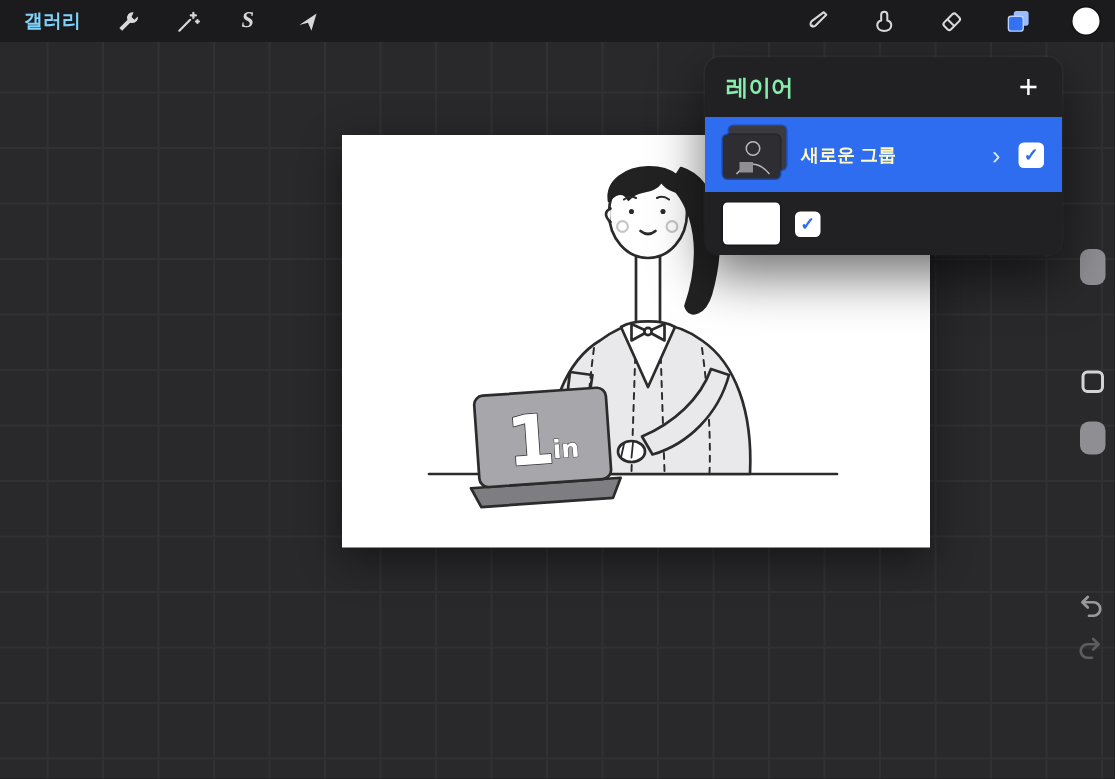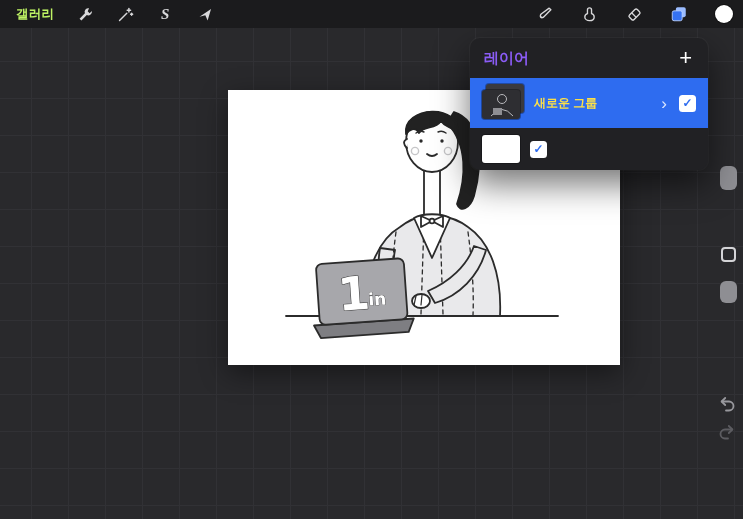--- a/index.html
+++ b/index.html
@@ -20,21 +20,21 @@
     background-position:-6px -4px;
   }
   
   .topbar {
     position:absolute; top:0; left:0; right:0; height:28px;
     background:#1b1b1d; display:flex; align-items:center;
     z-index:30;
   }
   .topbar-left { display:flex; align-items:center; gap:22px; padding-left:16px; }
   .topbar-right { margin-left:auto; display:flex; align-items:center; gap:27px; padding-right:10px; }
-  .gallery-label { font-size:12.5px; font-weight:700; color:#bef264; letter-spacing:.2px; cursor:default; }
+  .gallery-label { font-size:12.5px; font-weight:700; color:#7dd3fc; letter-spacing:.2px; cursor:default; }
   .tb-btn { display:flex; align-items:center; justify-content:center; width:18px; height:18px; cursor:pointer; }
   .tb-btn svg { display:block; }
   .sel-letter {
     font-family:"Liberation Serif", serif; font-style:italic;
     font-size:15px; color:#d8d8da; font-weight:600; line-height:1;
   }
   .color-swatch {
     width:18px; height:18px; border-radius:50%;
     background:#ffffff; box-shadow:0 0 0 1px rgba(0,0,0,.35);
   }
@@ -42,42 +42,42 @@
   .layers-panel {
     position:absolute; left:470px; top:38px; width:238px;
     background:#212124; border-radius:10px; overflow:hidden;
     box-shadow:0 14px 34px rgba(0,0,0,.55), 0 0 0 1px rgba(255,255,255,.04);
     z-index:20;
   }
   .panel-header {
     height:40px; display:flex; align-items:center; justify-content:space-between;
     padding:0 14px;
   }
-  .panel-title { font-size:15px; font-weight:700; color:#8b5cf6; }
+  .panel-title { font-size:15px; font-weight:700; color:#86efac; }
   .add-btn { font-size:22px; font-weight:300; color:#ffffff; line-height:1; cursor:pointer; padding:0 2px; }
   .layer-row {
     display:flex; align-items:center; gap:10px; padding:0 12px; cursor:pointer;
   }
   .layer-row.selected { height:50px; background:#2e6cf0; }
   .layer-row.plain { height:42px; background:transparent; }
   .thumb-group { position:relative; width:42px; height:32px; flex:0 0 auto; }
   .thumb-back {
     position:absolute; left:4px; top:-3px; width:38px; height:29px;
     background:#3a3a3f; border-radius:3px; box-shadow:0 0 0 1px rgba(0,0,0,.3);
   }
   .thumb-front {
     position:absolute; left:0; top:3px; width:38px; height:29px;
     background:#2e2e32; border-radius:3px; overflow:hidden;
     box-shadow:0 0 0 1px rgba(0,0,0,.35);
   }
   .thumb-white {
     width:38px; height:28px; background:#ffffff; border-radius:3px; flex:0 0 auto;
     box-shadow:0 0 0 1px rgba(0,0,0,.25);
   }
-  .layer-label { flex:1; font-size:12px; font-weight:600; color:#fde047; }
+  .layer-label { flex:1; font-size:12px; font-weight:600; color:#fef9c3; }
   .chevron { font-size:17px; color:#dbe7ff; line-height:1; padding-right:2px; }
   .checkbox {
     width:17px; height:17px; background:#ffffff; border-radius:3.5px;
     display:flex; align-items:center; justify-content:center; cursor:pointer; flex:0 0 auto;
   }
   .checkbox .check { color:#2e6cf0; font-size:12px; font-weight:700; line-height:1; }
   
   .canvas {
     position:absolute; left:228px; top:90px; width:392px; height:275px;
     background:#ffffff; box-shadow:0 8px 26px rgba(0,0,0,.45);

